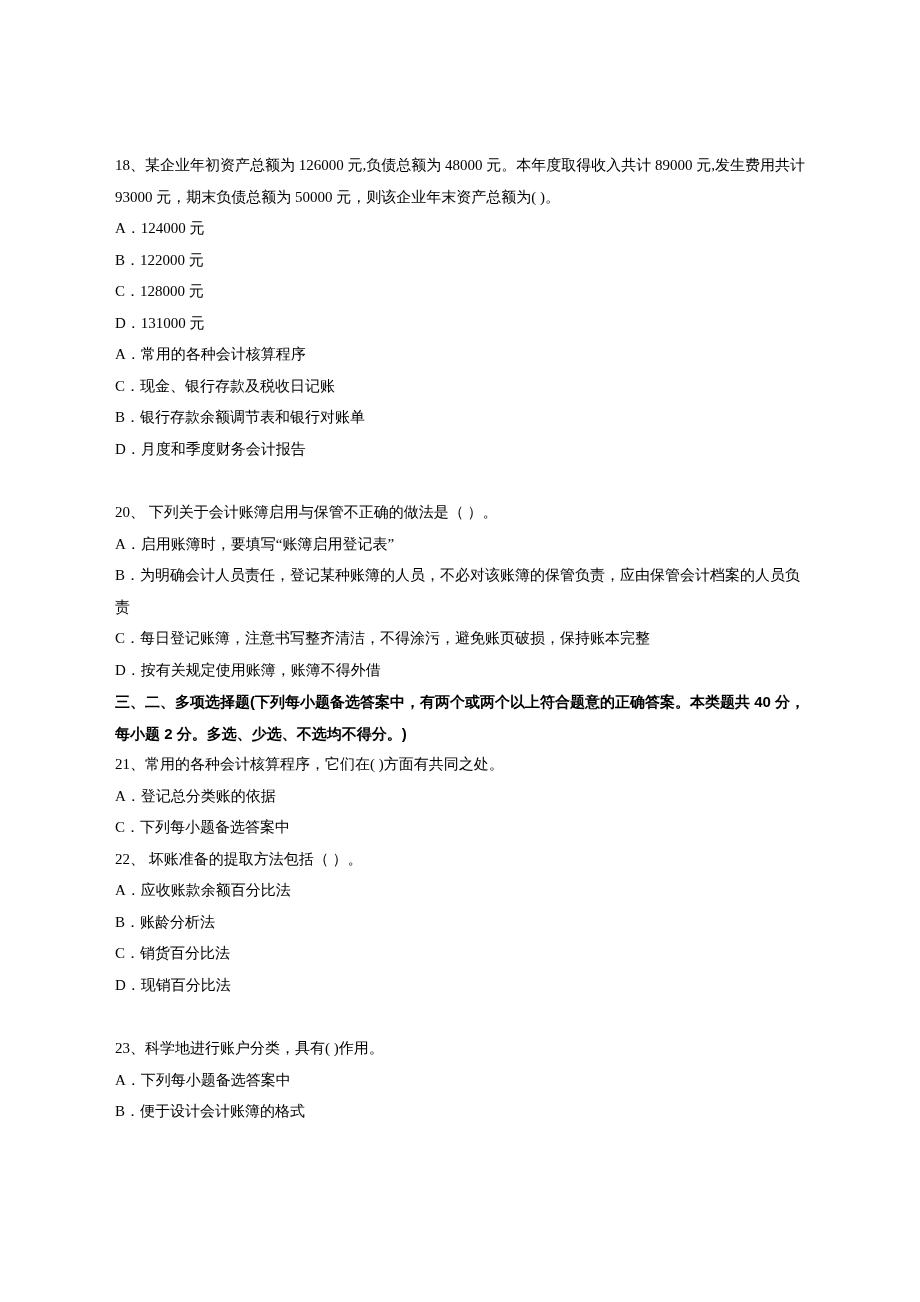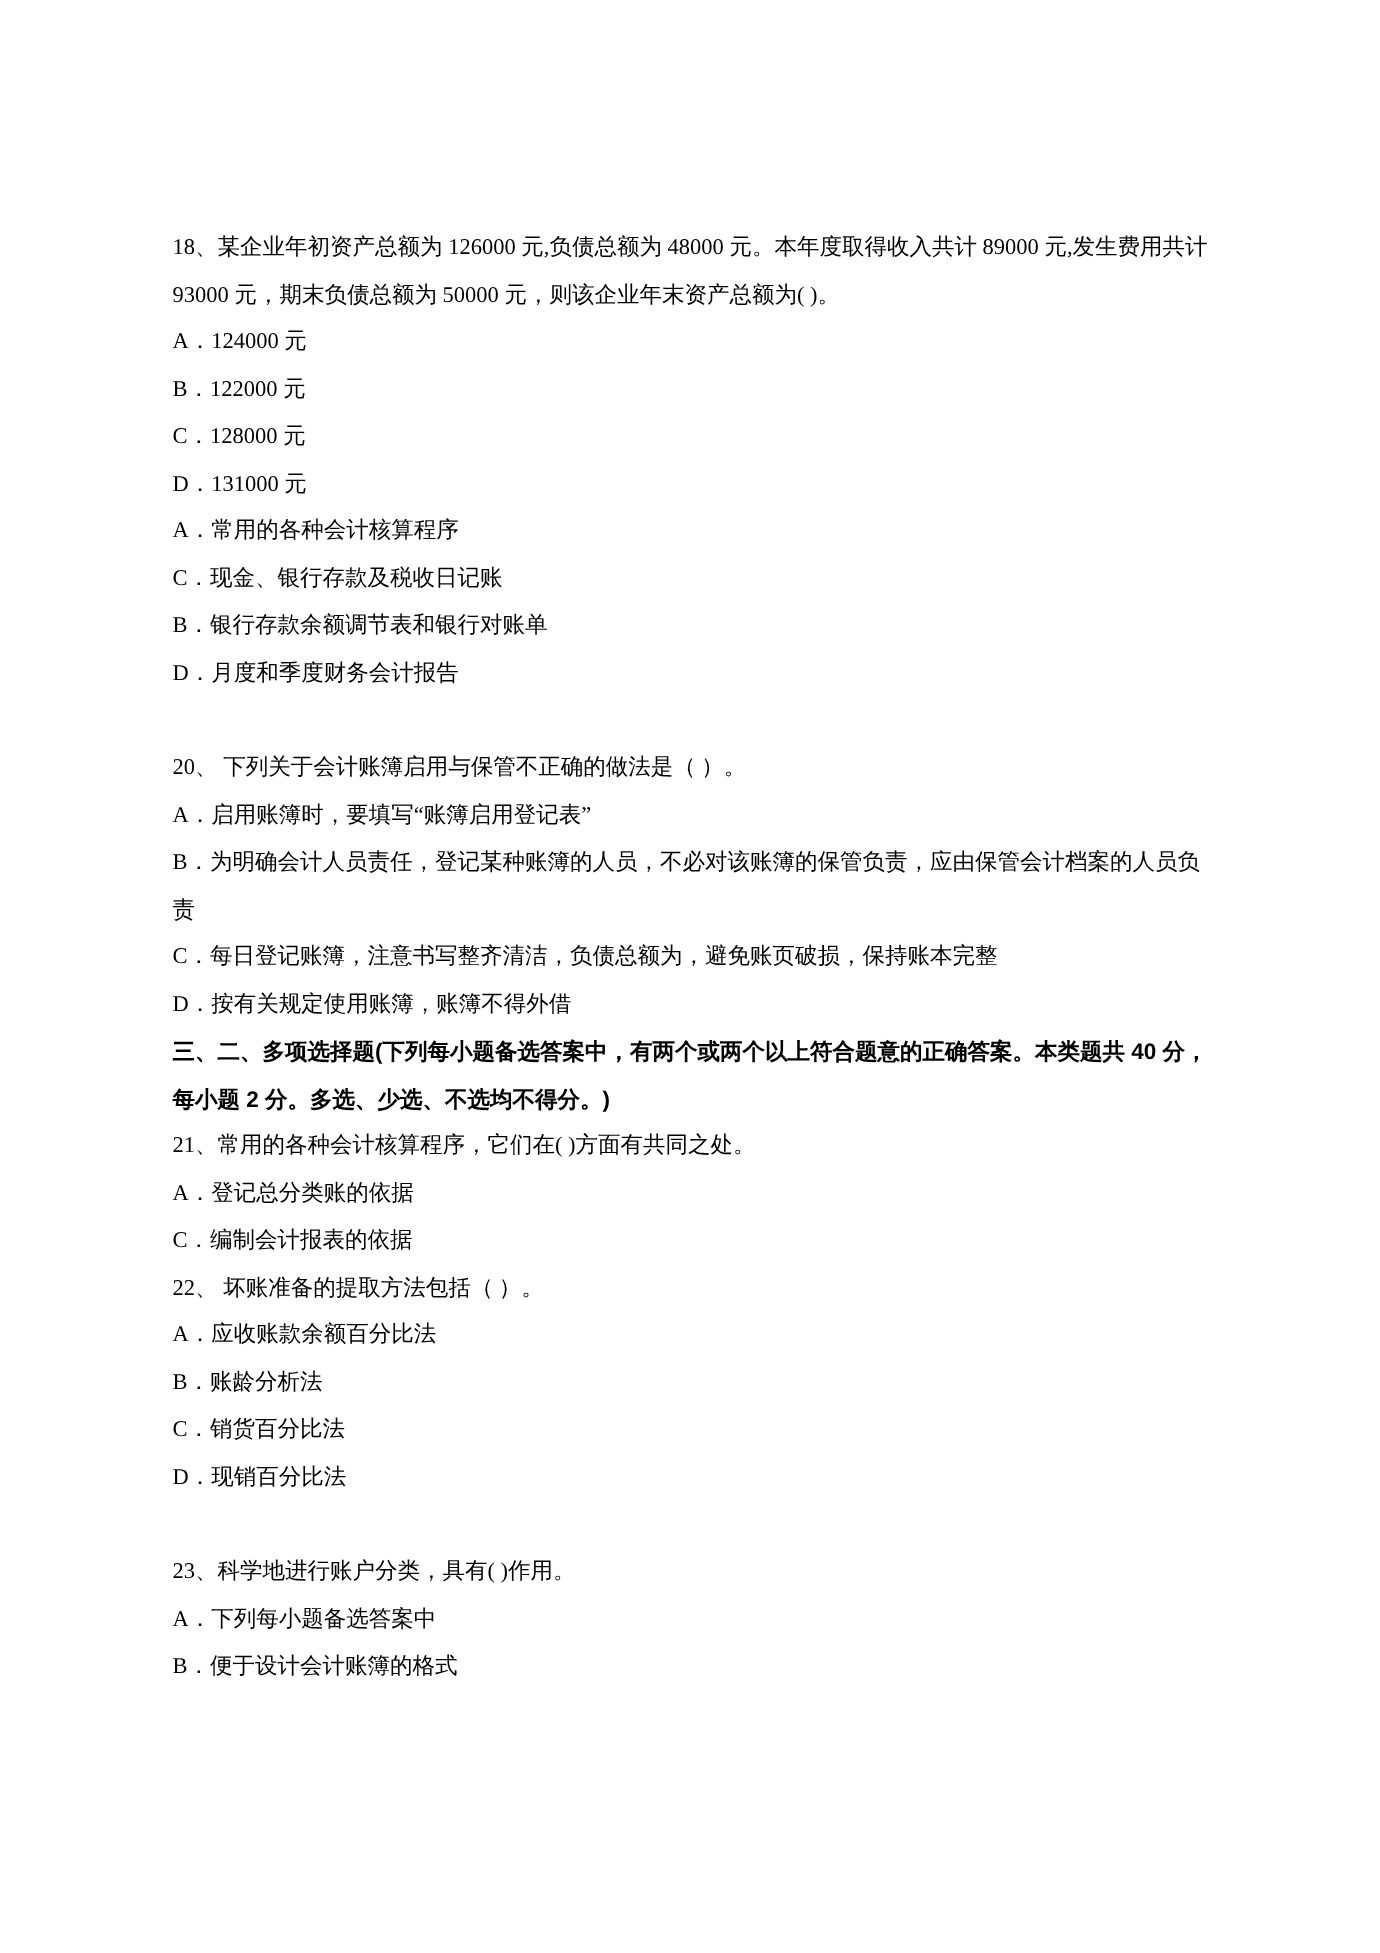--- a/index.html
+++ b/index.html
@@ -38,30 +38,30 @@
   <span class="option">B．银行存款余额调节表和银行对账单</span>
   <span class="option">D．月度和季度财务会计报告</span>
 </div>
 
 <div class="spacer"></div>
 
 <div>
   <span class="question-text">20、 下列关于会计账簿启用与保管不正确的做法是（    ）。</span>
   <span class="option">A．启用账簿时，要填写“账簿启用登记表”</span>
   <span class="option">B．为明确会计人员责任，登记某种账簿的人员，不必对该账簿的保管负责，应由保管会计档案的人员负责</span>
-  <span class="option">C．每日登记账簿，注意书写整齐清洁，负债总额为，避免账页破损，保持账本完整</span>
+  <span class="option">C．每日登记账簿，注意书写整齐清洁，不得涂污，避免账页破损，保持账本完整</span>
   <span class="option">D．按有关规定使用账簿，账簿不得外借</span>
 </div>
 
 <div class="section-header">三、二、多项选择题(下列每小题备选答案中，有两个或两个以上符合题意的正确答案。本类题共 40 分，每小题 2 分。多选、少选、不选均不得分。)</div>
 
 <div>
   <span class="question-text">21、常用的各种会计核算程序，它们在( )方面有共同之处。</span>
   <span class="option">A．登记总分类账的依据</span>
-  <span class="option">C．编制会计报表的依据</span>
+  <span class="option">C．下列每小题备选答案中</span>
 </div>
 
 <div>
   <span class="question-text">22、 坏账准备的提取方法包括（    ）。</span>
   <span class="option">A．应收账款余额百分比法</span>
   <span class="option">B．账龄分析法</span>
   <span class="option">C．销货百分比法</span>
   <span class="option">D．现销百分比法</span>
 </div>
 

